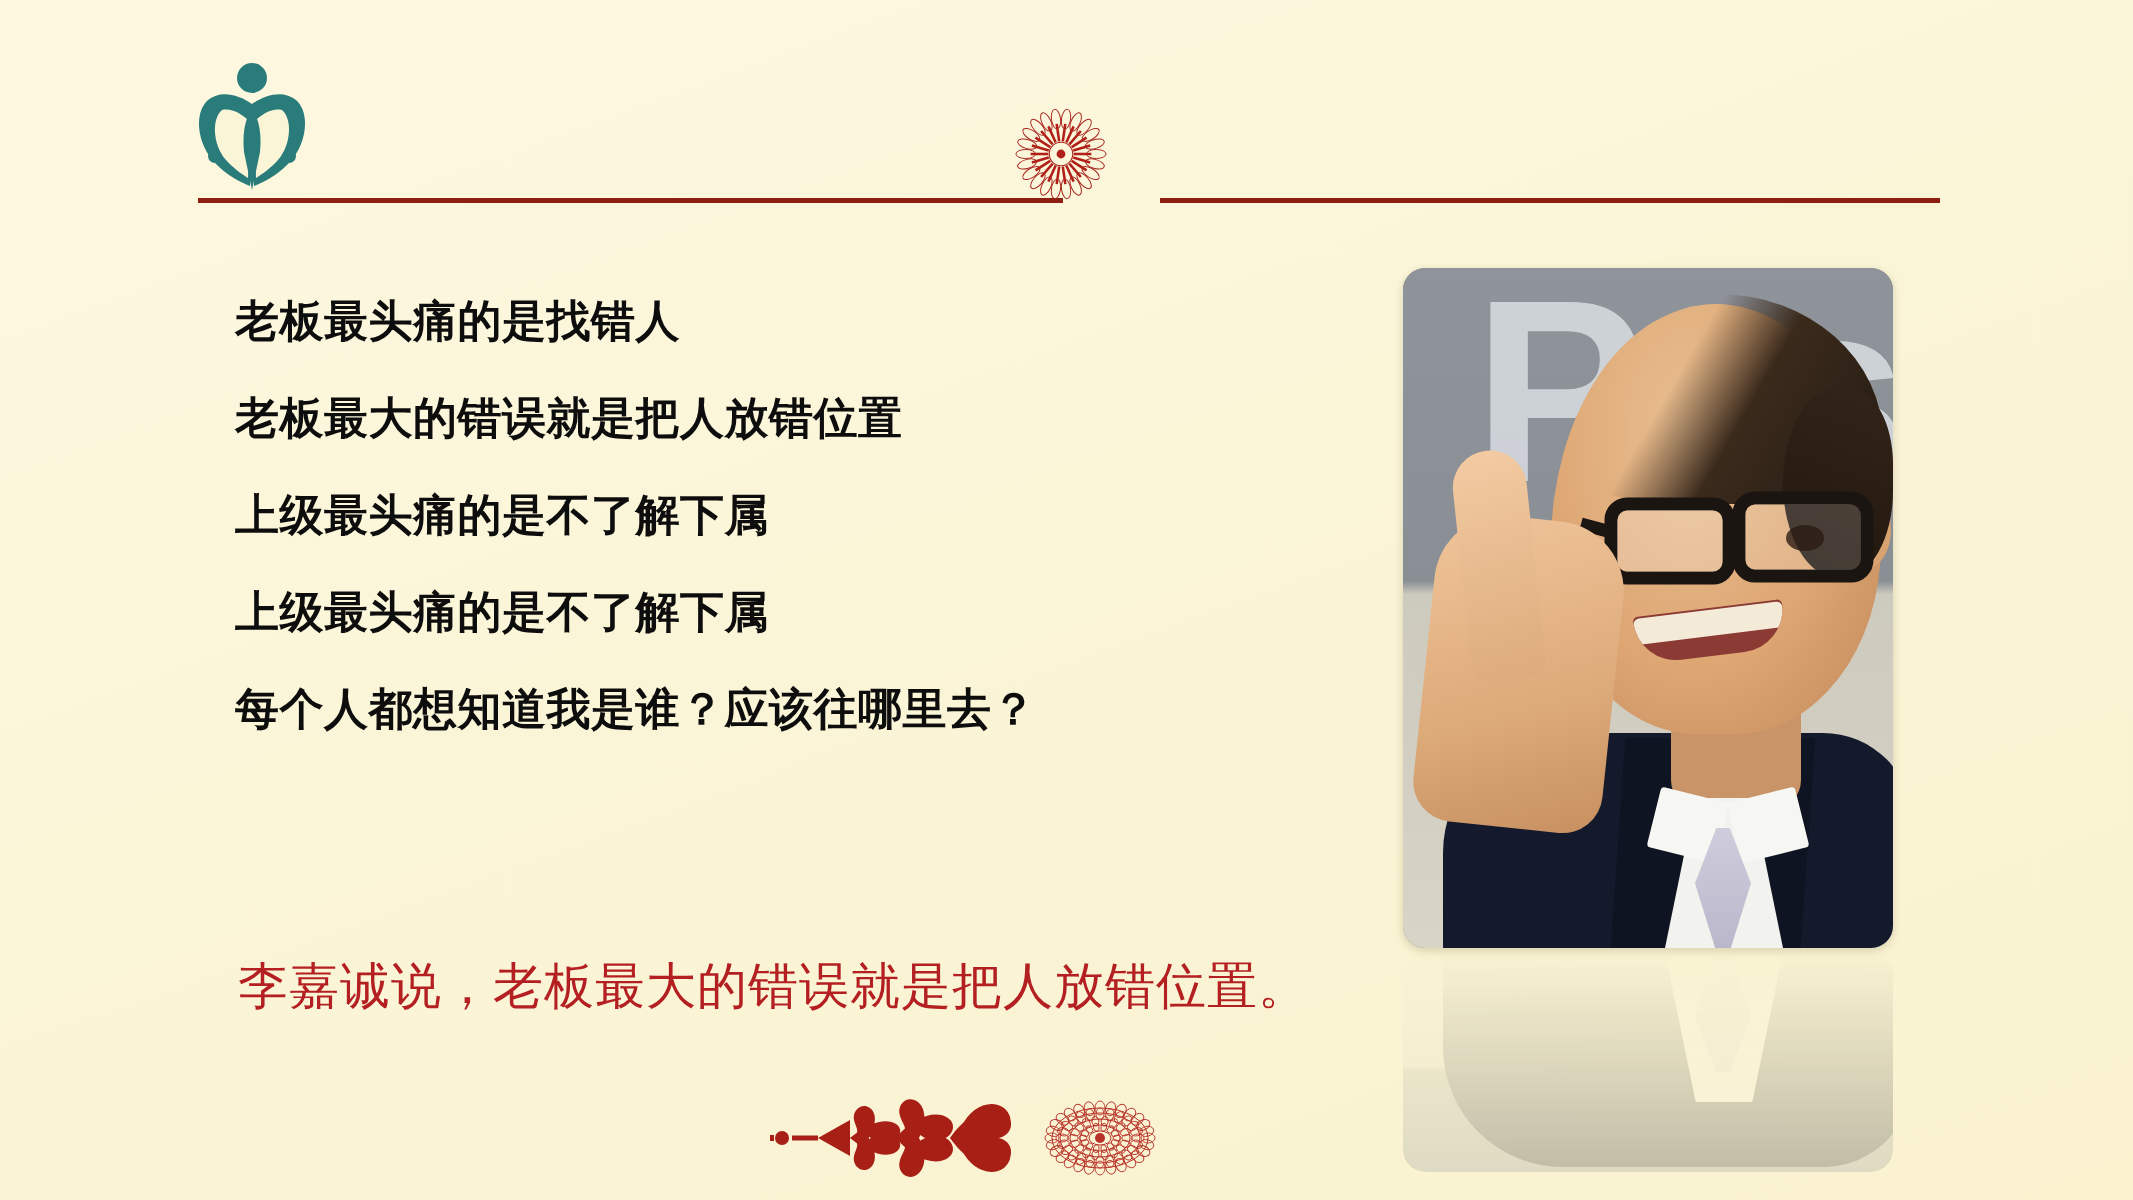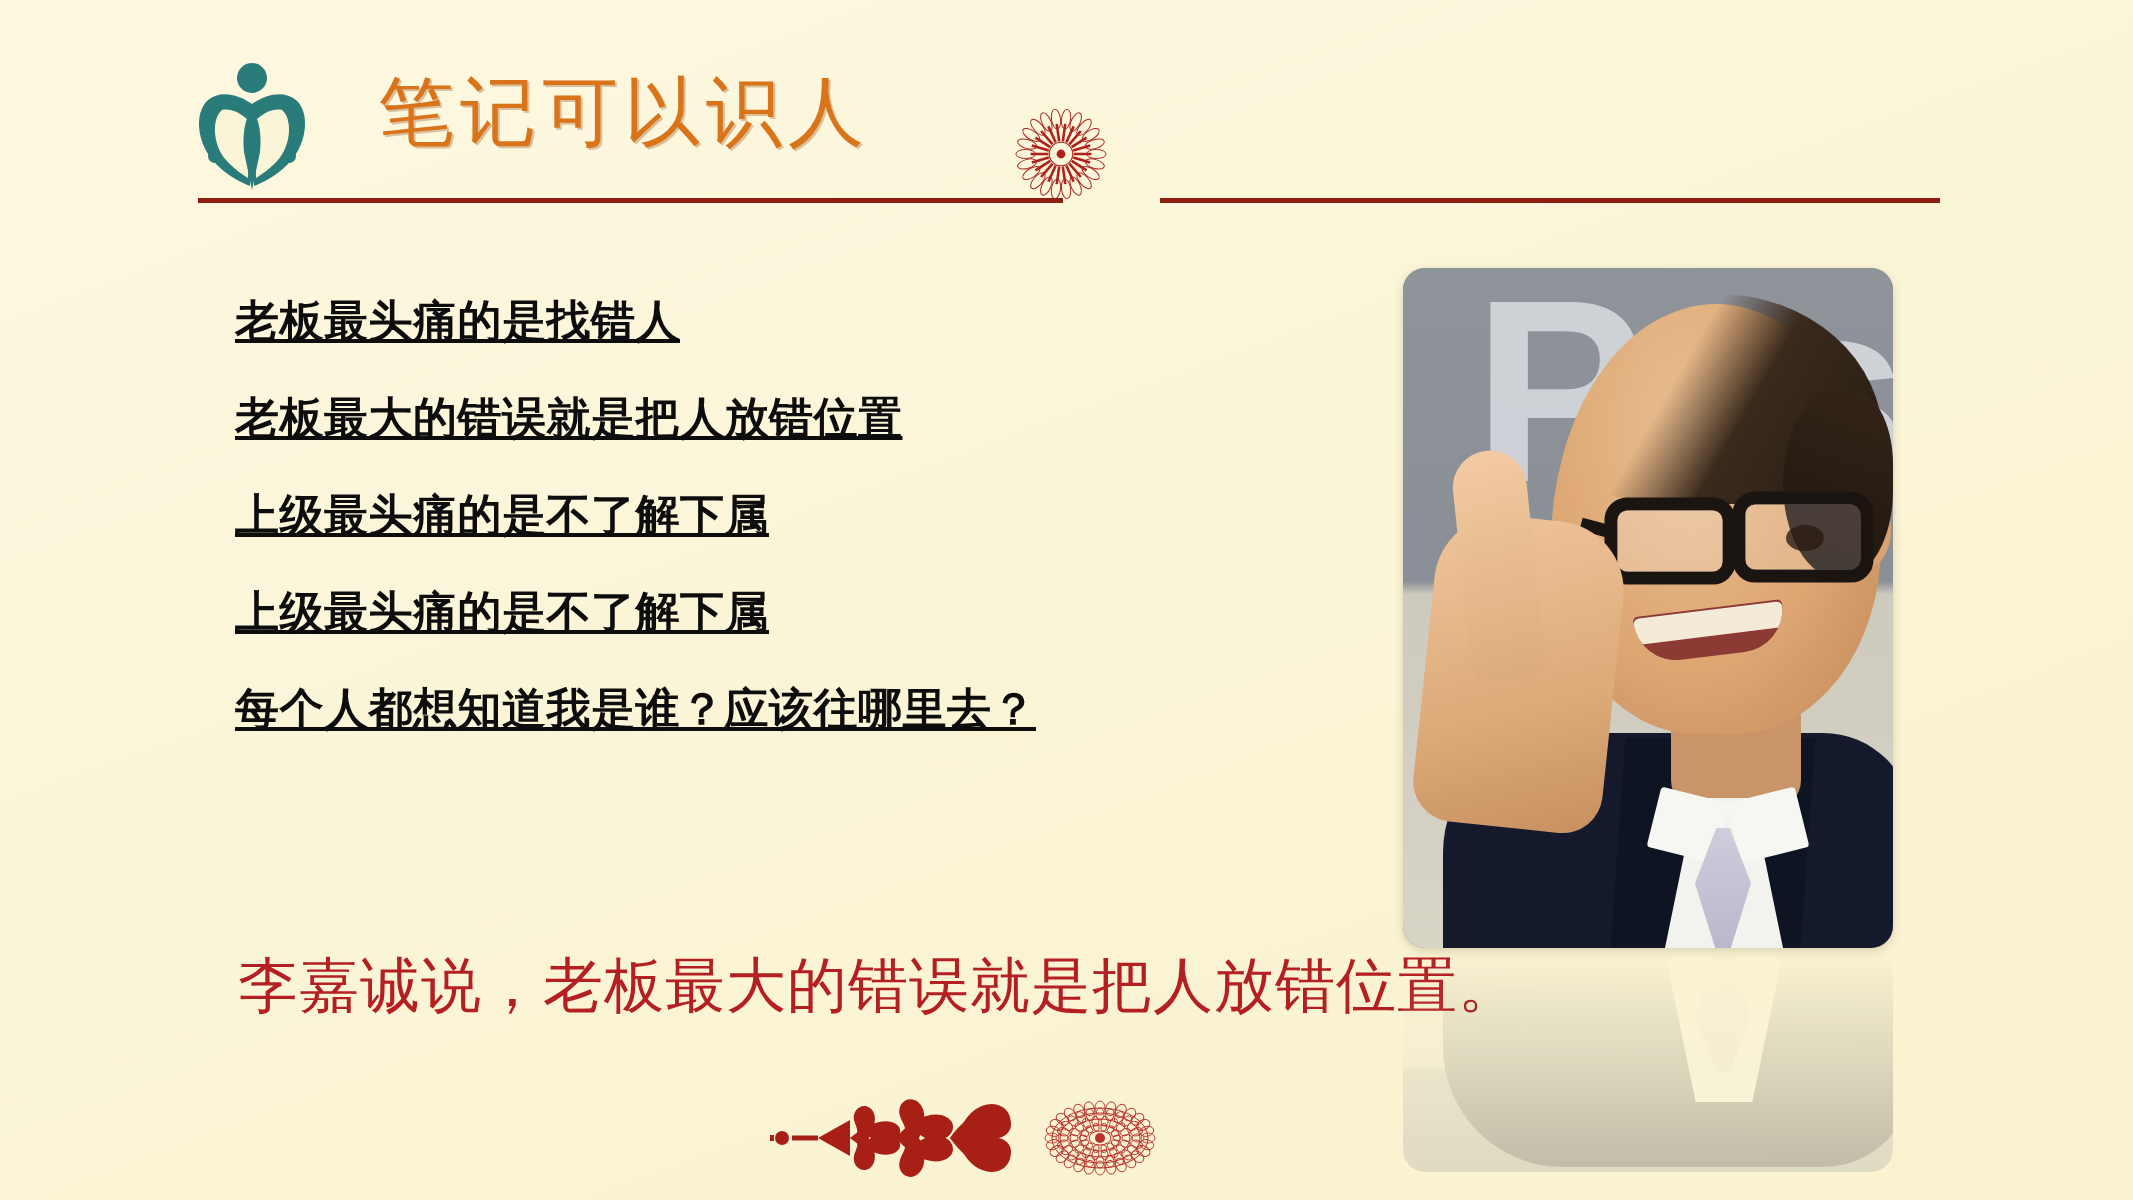--- a/index.html
+++ b/index.html
@@ -89,29 +89,28 @@
   }
 
   .body-line {
     font-family: "Liberation Sans", "DejaVu Sans", sans-serif;
     font-weight: bold;
     font-size: 44px;
     line-height: 97px;
     color: #0d0d0d;
     white-space: nowrap;
     letter-spacing: 0.5px;
-    text-decoration: underline;
   }
 
   .quote-line {
     position: absolute;
     left: 238px;
     top: 948px;
     font-family: "Liberation Serif", "DejaVu Serif", serif;
-    font-size: 60px;
+    font-size: 50px;
     line-height: 76px;
     color: #b41f22;
     white-space: nowrap;
     letter-spacing: 1px;
   }
 
   
   .photo-wrap {
     position: absolute;
     left: 1403px;
@@ -274,21 +273,20 @@
         <g fill="#fbf5d8">
           <path d="M40 58 C 30 66, 30 92, 44 108 C 52 117, 60 122, 66 126 L68 70 C 60 62, 50 56, 40 58 Z"></path>
           <path d="M100 58 C 110 66, 110 92, 96 108 C 88 117, 80 122, 74 126 L72 70 C 80 62, 90 56, 100 58 Z"></path>
         </g>
         <g fill="#2a7c7b">
           <path d="M70 58 C 64 64, 60 80, 62 100 L70 138 L78 100 C 80 80, 76 64, 70 58 Z"></path>
         </g>
       </svg>
     </div>
 
-    <div class="slide-title">笔记可以识人</div>
 
     <div class="divider">
       <div class="rule-left"></div>
       <div class="rule-right"></div>
     </div>
 
     <div class="rosette">
       <svg viewBox="0 0 100 100" xmlns="http://www.w3.org/2000/svg">
         <g id="petals" stroke="#a82820" stroke-width="1.1" fill="none">
           <g id="outer">

